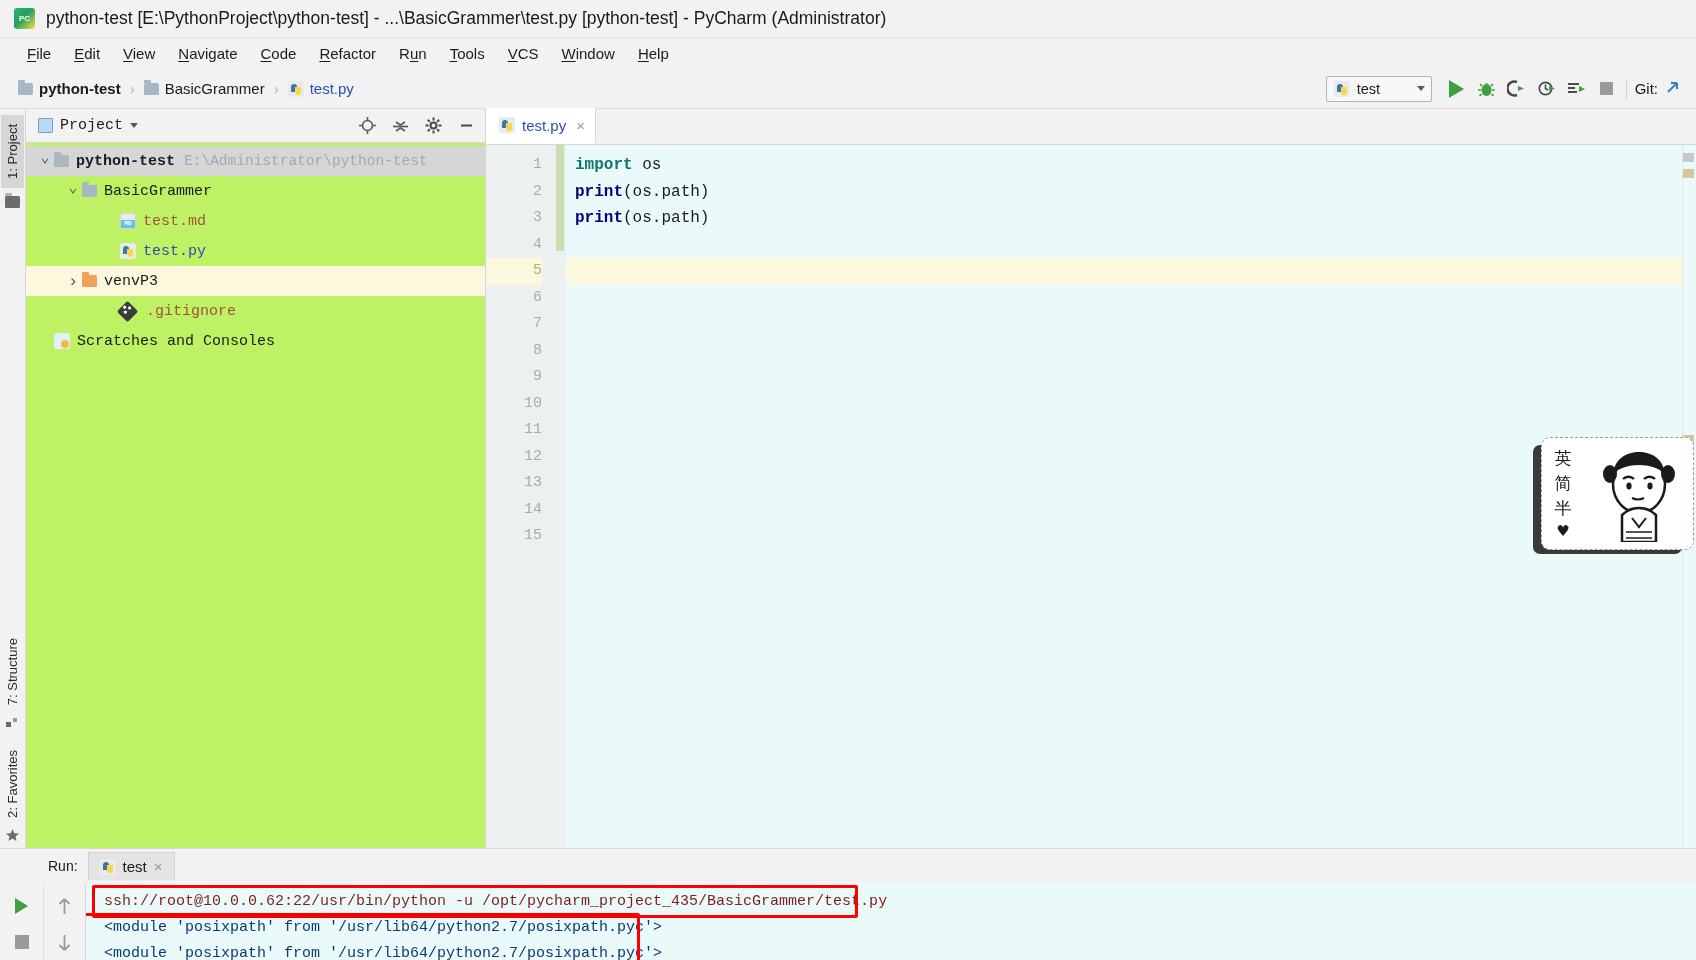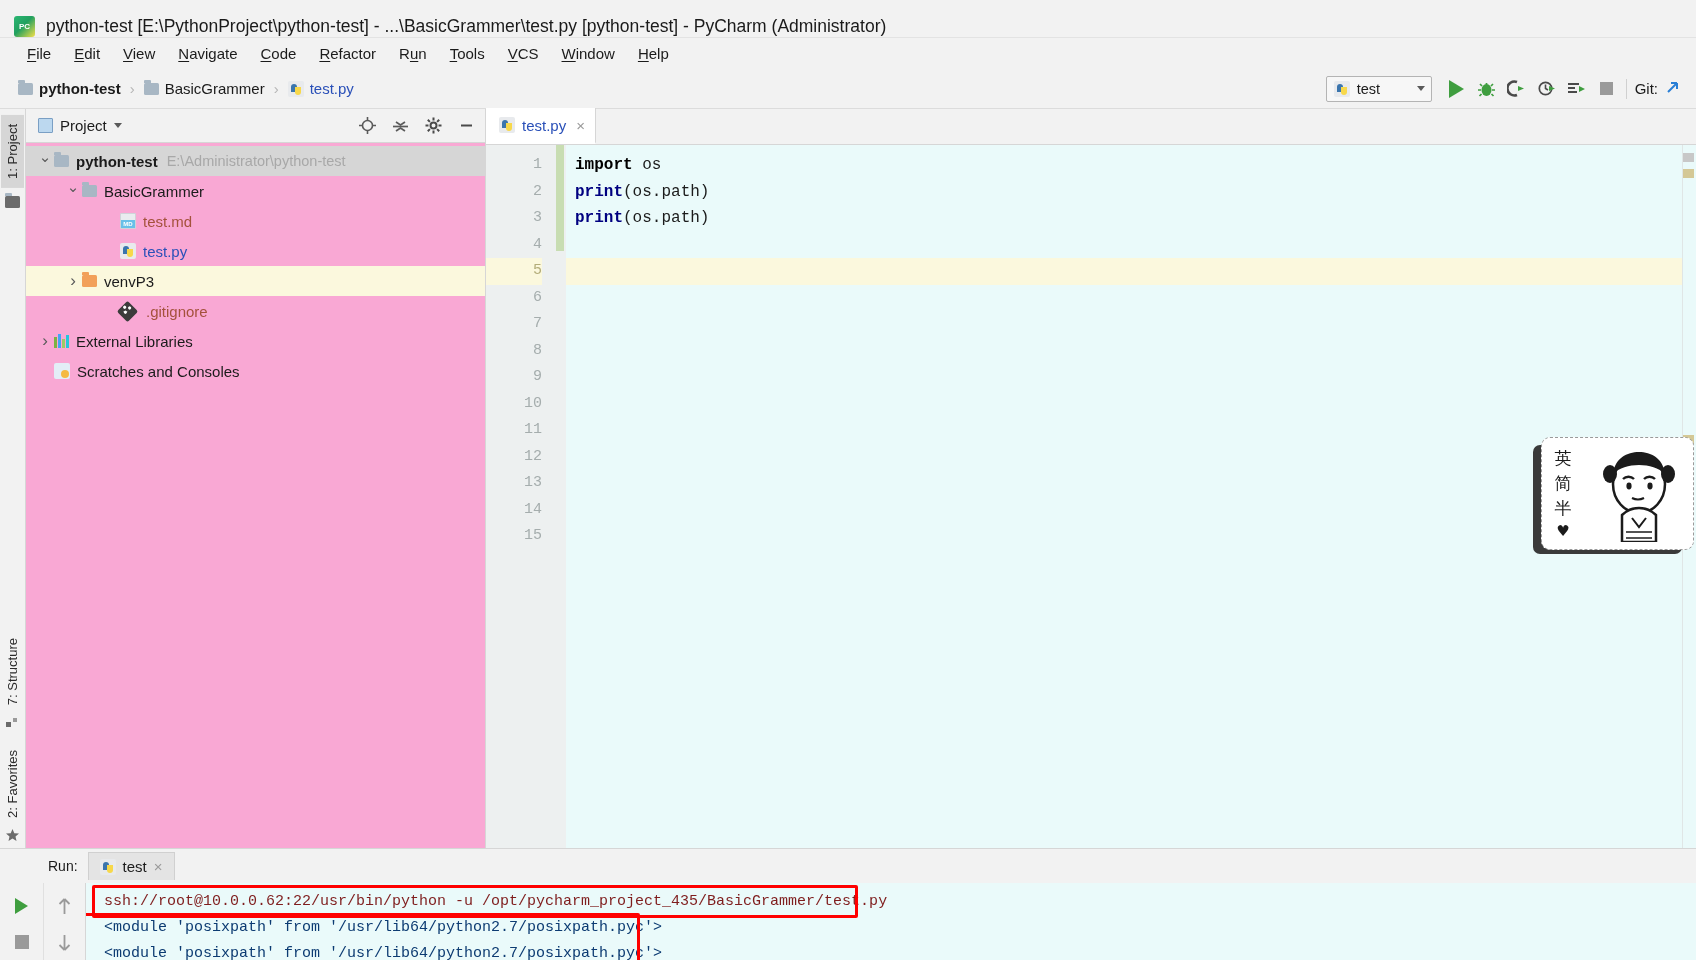--- a/index.html
+++ b/index.html
@@ -6,21 +6,21 @@
   html, body {
     width: 1696px; height: 960px;
     font-family: "Liberation Sans", sans-serif;
     background: #f2f2f2;
     overflow: hidden;
   }
   #app { position: relative; width: 1696px; height: 960px; background: #f2f2f2; }
 
   
   .titlebar {
-    height: 38px; display: flex; align-items: flex-end;
+    height: 38px; display: flex; align-items: center;
     padding-left: 14px; background: #f2f2f2;
     border-bottom: 1px solid #e3e3e3;
   }
   .pc-logo {
     width: 21px; height: 21px; border-radius: 3px; margin-right: 11px;
     background: linear-gradient(135deg,#2bb673 0%,#21a05f 45%,#f4e04a 100%);
     position: relative; flex: none;
   }
   .pc-logo::after {
     content: "PC"; position: absolute; inset: 0; color: #fff;
@@ -101,22 +101,22 @@
   .vtab {
     writing-mode: vertical-rl; transform: rotate(180deg);
     font-size: 13px; color: #2b2b2b; padding: 9px 4px; cursor: default;
     display: flex; align-items: center; gap: 6px; white-space: nowrap;
   }
   .vtab.active { background: #d6d6d6; }
   .vstrip-top, .vstrip-bot { display:flex; flex-direction:column; align-items:center; gap: 2px; }
   .mini-ico { width: 13px; height: 13px; flex: none; }
 
   
-  .projectpanel { width: 460px; background: #f9a8d4; display: flex; flex-direction: column; flex: none;
-    border-right: 1px solid #d6d6d6; }
+  .projectpanel { width: 460px; background: #bef264; display: flex; flex-direction: column; flex: none;
+    border-right: 1px solid #d6d6d6; font-family: Liberation Mono, monospace; }
   .pp-header {
     height: 34px; display: flex; align-items: center; background: #f2f2f2;
     border-bottom: 1px solid #d6d6d6; padding: 0 6px 0 12px; gap: 7px;
   }
   .pp-title { font-size: 15px; color: #1b1b1b; }
   .pp-sq { width:15px;height:15px;border:1.6px solid #7a9fc4;background:#bcd8ef;border-radius:1px; flex:none;}
   .pp-spacer { flex: 1; }
   .pp-btn { width: 26px; height: 26px; display:flex;align-items:center;justify-content:center;cursor:default;}
   .tree { flex: 1; overflow: hidden; padding-top: 3px; font-size: 15px; }
   .trow { display: flex; align-items: center; height: 30px; padding-left: 10px; cursor: default; white-space: nowrap; }
@@ -174,21 +174,21 @@
   .gline { height: 26.5px; line-height: 26.5px; }
   .gline.cur { background: #fbf8dd; color: #b3ad7a; }
   .vcsstripe { width: 12px; background: #edf0f0; flex: none; position: relative; }
   .vcsstripe .green { position:absolute; left:2px; top:0; width: 8px; height: 106px; background: #c8ddb2; }
   .codepane {
     flex: 1; padding: 7px 0 0 9px; font-family: "Liberation Mono", monospace;
     font-size: 16px; background: #eafafa; position: relative; min-width:0;
   }
   .cline { height: 26.5px; line-height: 26.5px; white-space: pre; color: #1b1b1b; }
   .cline.cur { background: #fbf8dd; margin-left: -9px; padding-left: 9px; }
-  .kw { color: #000000; font-weight: bold; }
+  .kw { color: #0f766e; font-weight: bold; }
   .fn { color: #000080; font-weight: bold; }
   .pun { color: #1b1b1b; }
 
   
   .rmargin { width: 14px; background: #eafafa; flex: none; position: relative; border-left: 1px solid #e0e6e6; }
   .rmark { position: absolute; right: 2px; width: 11px; height: 9px; }
 
   
   .ime {
     position: absolute; right: 2px; top: 292px; width: 153px; height: 113px;
@@ -398,30 +398,20 @@
           <span class="tlabel" style="color:#2a50b8">test.py</span>
         </div>
         <div class="trow hl" style="padding-left:38px">
           <span class="tarrow right"></span>
           <span class="ico-folder orange"></span>
           <span class="tlabel">venvP3</span>
         </div>
         <div class="trow" style="padding-left:94px">
           <span class="ico-git"></span>
           <span class="tlabel red" style="margin-left:11px">.gitignore</span>
-        </div>
-        <div class="trow" style="padding-left:10px">
-          <span class="tarrow right"></span>
-          <span class="ico-lib">
-              <i></i>
-              <i></i>
-              <i></i>
-              <i></i>
-            </span>
-          <span class="tlabel">External Libraries</span>
         </div>
         <div class="trow" style="padding-left:28px">
           <span class="ico-scratch"></span>
           <span class="tlabel">Scratches and Consoles</span>
         </div>
       </div>
     </div>
 
     <div class="editorcol">
       <div class="tabstrip">

